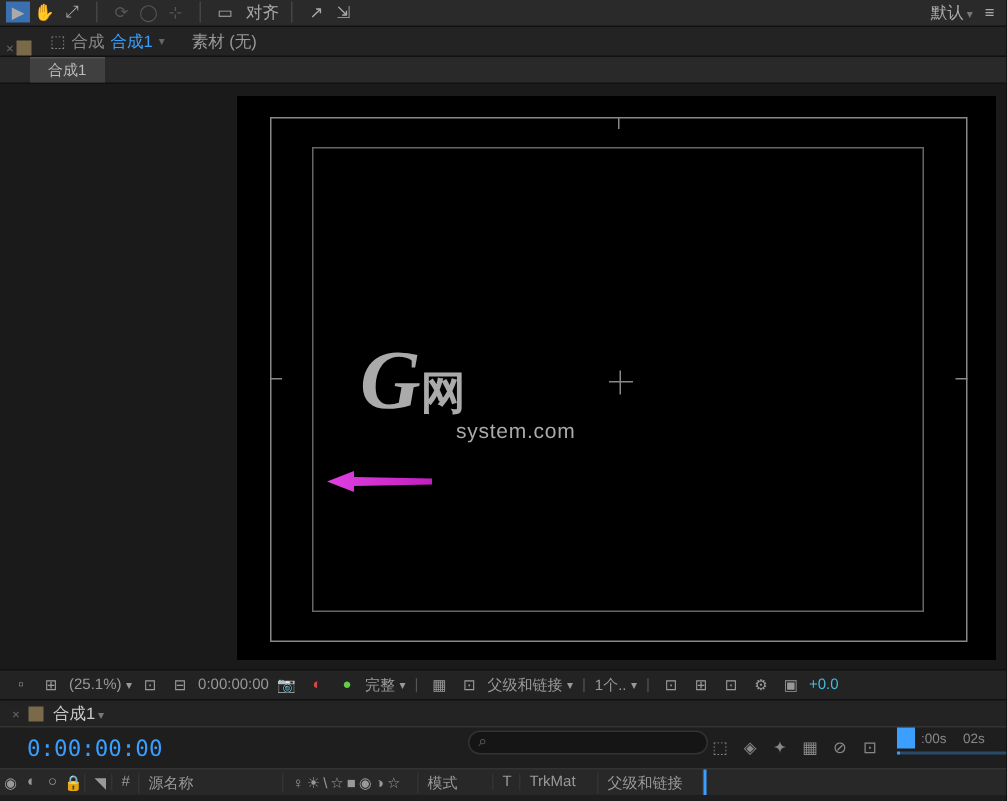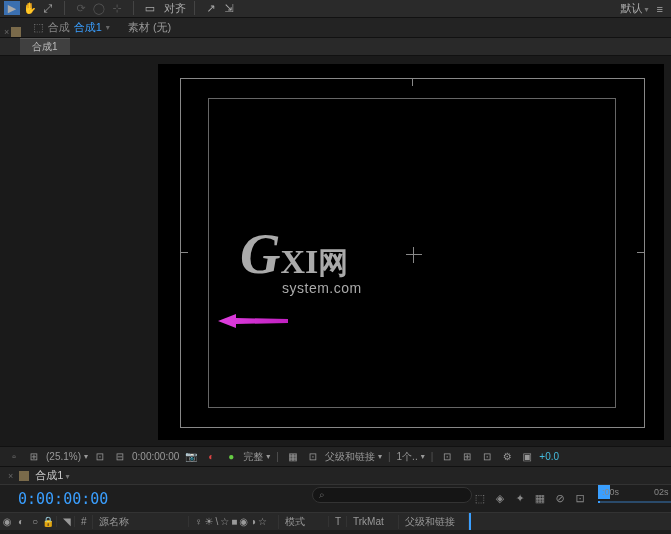--- a/index.html
+++ b/index.html
@@ -28,21 +28,21 @@
   .inner-frame { position: absolute; left: 208px; top: 42px; width: 408px; height: 310px; border: 1px solid #666; }
   .tick-top { position: absolute; left: 412px; top: 22px; width: 1px; height: 8px; background: #888; }
   .tick-left { position: absolute; left: 180px; top: 196px; width: 8px; height: 1px; background: #888; }
   .tick-right { position: absolute; left: 637px; top: 196px; width: 8px; height: 1px; background: #888; }
   .cross-h { position: absolute; left: 406px; top: 198px; width: 16px; height: 1px; background: #888; }
   .cross-v { position: absolute; left: 413px; top: 191px; width: 1px; height: 16px; background: #888; }
   .watermark { position: absolute; left: 240px; top: 170px; color: #aaa; pointer-events: none; }
   .watermark-g { font-size: 56px; font-weight: bold; font-style: italic; font-family: Georgia, serif; line-height: 1; }
   .watermark-xi { font-size: 34px; font-weight: bold; font-family: Georgia, serif; }
   .watermark-cn { font-size: 30px; font-weight: bold; }
-  .watermark-sub { font-size: 14px; margin-left: 42px; margin-top: -4px; letter-spacing: 0.5px; text-align: center; }
+  .watermark-sub { font-size: 14px; margin-left: 64px; margin-top: -4px; letter-spacing: 0.5px; text-align: center; }
   .arrow { position: absolute; left: 218px; top: 258px; }
   
   .viewer-controls { height: 20px; background: #232323; display: flex; align-items: center; gap: 4px; padding: 0 6px; font-size: 10px; border-top: 1px solid #111; }
   .vc-btn { width: 16px; height: 16px; display: flex; align-items: center; justify-content: center; color: #999; }
   .vc-text { color: #999; }
   .vc-sep { color: #555; margin: 0 2px; }
   .vc-dd { color: #999; display: inline-flex; align-items: center; }
   .vc-dd::after { content: "▾"; font-size: 8px; margin-left: 3px; }
   .vc-cyan { color: #4bd; }
   
@@ -114,21 +114,20 @@
   <div class="outer-frame"></div>
   <div class="inner-frame"></div>
   <div class="tick-top"></div>
   <div class="tick-left"></div>
   <div class="tick-right"></div>
   <div class="cross-h"></div>
   <div class="cross-v"></div>
   <div class="watermark">
     <div style="display:flex;align-items:baseline">
       <span class="watermark-g">G</span>
-      <span class="watermark-xi">XI</span>
       <span class="watermark-cn">网</span>
     </div>
     <div class="watermark-sub">system.com</div>
   </div>
   <svg class="arrow" width="70" height="14">
     <defs>
         <linearGradient id="ag">
           <stop offset="0%" stop-color="#e040e0"></stop>
           <stop offset="100%" stop-color="#c020c0"></stop>
         </linearGradient>
@@ -179,22 +178,22 @@
   <div class="timeline-icons">
     <span class="tl-icon">⬚</span>
     <span class="tl-icon">◈</span>
     <span class="tl-icon">✦</span>
     <span class="tl-icon">▦</span>
     <span class="tl-icon">⊘</span>
     <span class="tl-icon">⊡</span>
   </div>
   <div class="ruler-area">
     <div class="playhead"></div>
-    <span class="ruler-mark" style="left:4px">:00s</span>
-    <span class="ruler-mark" style="left:56px">02s</span>
+    <span class="ruler-mark" style="left:16px">:00s</span>
+    <span class="ruler-mark" style="left:44px">02s</span>
     <div style="position:absolute;left:0;top:16px;right:0;height:2px;background:linear-gradient(to right,#3a9fff 0,#3a9fff 2px,#2a4a6a 2px)"></div>
   </div>
 </div>
 
 <div class="columns-row">
   <span class="col-eye">◉</span>
   <span class="col-eye">◐</span>
   <span class="col-eye">○</span>
   <span class="col-eye">🔒</span>
   <span class="col" style="width:18px">◥</span>

